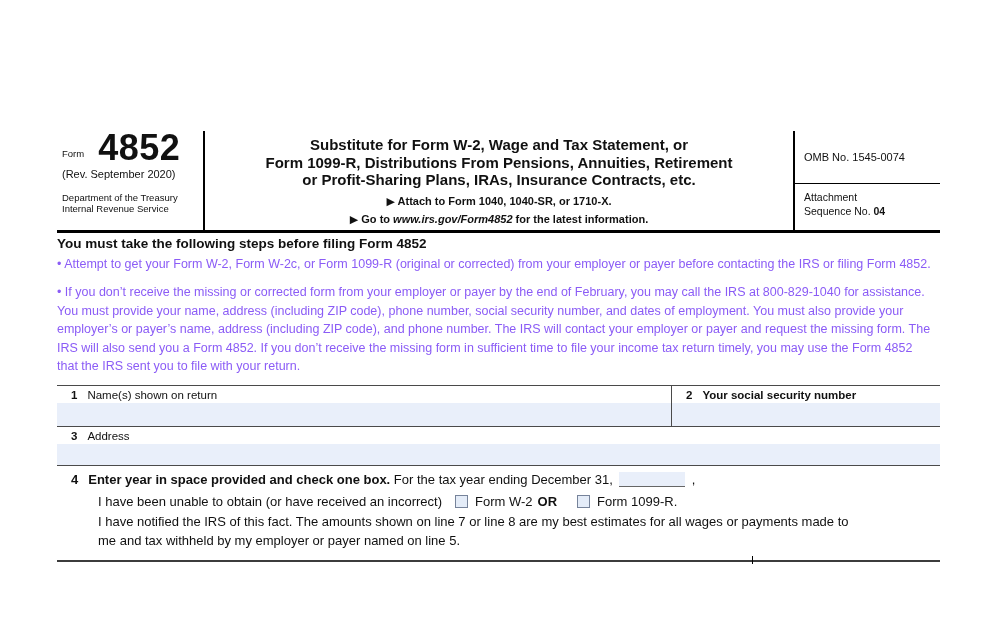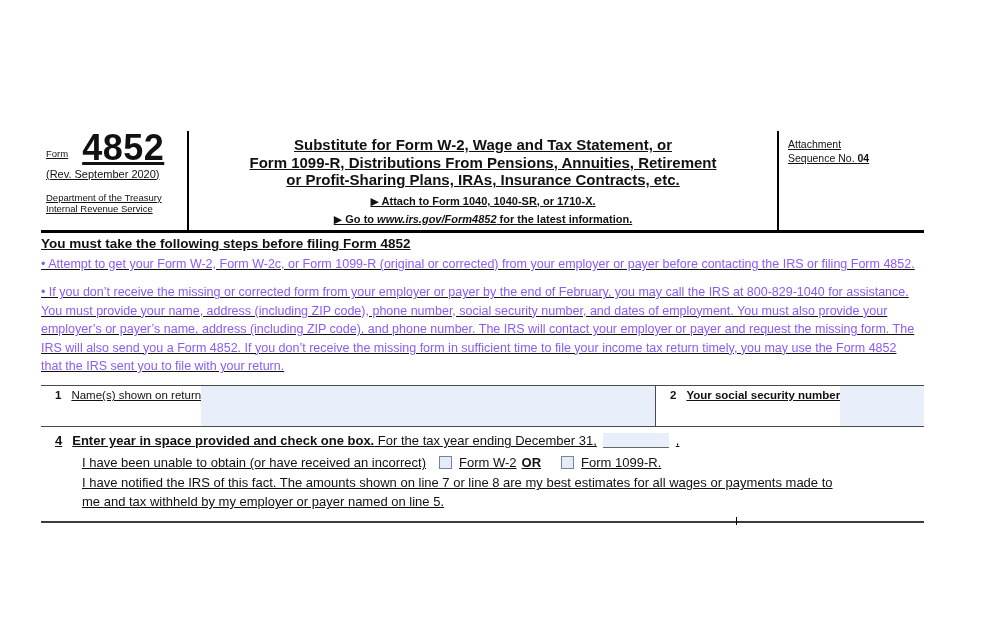--- a/index.html
+++ b/index.html
@@ -2,21 +2,21 @@
 <html><head>
 <meta charset="utf-8">
 <style>
   * { margin:0; padding:0; box-sizing:border-box; }
   html,body { background:#fff; }
   .page {
     position:relative; width:1000px; height:628px; background:#ffffff;
     font-family:"Liberation Sans","DejaVu Sans",sans-serif; color:#111;
     overflow:hidden;
   }
-  .sheet { position:absolute; left:41px; top:131px; width:883px;text-decoration:underline; }
+  .sheet { position:absolute; left:57px; top:131px; width:883px; }
 
   
   .hdr { display:flex; border-bottom:3px solid #000; height:102px; }
   .hdr-left { width:146px; padding:2px 4px 0 5px; }
   .form-line { display:flex; align-items:flex-end; }
   .form-word { font-size:9.5px; padding-bottom:5px; }
   .form-number { font-size:36px; font-weight:bold; line-height:0.85; margin-left:14px; letter-spacing:0.5px; }
   .rev { font-size:11px; margin-top:4px; }
   .dept { font-size:9.5px; line-height:1.2; margin-top:12px; }
 
@@ -31,21 +31,21 @@
   .attachment-box { padding:7px 0 0 9px; font-size:10.5px; line-height:1.3; }
 
   
   .steps { padding-top:2px; }
   .steps-heading { font-size:13.5px; font-weight:bold; margin:1px 0 4px; }
   .bullet { font-size:12.5px; line-height:18.4px; margin-bottom:10px; padding-right:4px; color:#8b5cf6; }
 
   
   .ftable { border-top:1px solid #4a4a4a; border-bottom:2px solid #3c3c3c; position:relative; }
   .row1 { display:flex; height:41px; border-bottom:1px solid #4a4a4a; }
-  .cell { display:flex; flex-direction:row; }
+  .cell { display:flex; flex-direction:column; }
   .cell-name { flex:1; border-right:1px solid #4a4a4a; }
   .cell-ssn { width:268px; }
   .flabel { font-size:11.5px; padding:3px 0 2px 14px; white-space:nowrap; }
   .flabel .num { font-weight:bold; display:inline-block; margin-right:10px; }
   .cell-ssn .flabel { font-weight:bold; }
   .finput { flex:1; background:#e9effa; }
   .row3 { display:flex; flex-direction:column; height:39px; border-bottom:1px solid #4a4a4a; }
 
   .row4 { padding:6px 0 9px; font-size:13px; }
   .l4a { padding-left:14px; }
@@ -89,20 +89,21 @@
         <div class="title-line">Substitute for Form W-2, Wage and Tax Statement, or</div>
         <div class="title-line">Form 1099-R, Distributions From Pensions, Annuities, Retirement</div>
         <div class="title-line">or Profit-Sharing Plans, IRAs, Insurance Contracts, etc.</div>
         <div class="attach-line">▶ Attach to Form 1040, 1040-SR, or 1710-X.</div>
         <div class="goto-line">
           <span>▶ Go to </span><span class="url">www.irs.gov/Form4852</span><span> for the latest information.</span>
         </div>
       </div>
 
       <div class="hdr-right">
+        <div class="omb-box">OMB No. 1545-0074</div>
         <div class="attachment-box">
           <div>Attachment</div>
           <div>
             <span>Sequence No. </span><b>04</b>
           </div>
         </div>
       </div>
     </div>
 
     <div class="steps">
@@ -121,20 +122,26 @@
           <div class="finput"></div>
         </div>
         <div class="cell cell-ssn">
           <div class="flabel">
             <span class="num">2</span><span>Your social security number</span>
           </div>
           <div class="finput"></div>
         </div>
       </div>
 
+      <div class="row3">
+        <div class="flabel">
+          <span class="num">3</span><span>Address</span>
+        </div>
+        <div class="finput"></div>
+      </div>
 
       <div class="row4">
         <div class="l4a">
           <span class="num">4</span><span class="boldlbl">Enter year in space provided and check one box.</span><span> For the tax year ending December 31,</span><span class="year-field"></span><span>,</span>
         </div>
         <div class="l4b">
           <span>I have been unable to obtain (or have received an incorrect)</span><span class="checkbox"></span><span>Form W-2</span><span class="orword">OR</span><span class="checkbox second"></span><span>Form 1099-R.</span>
         </div>
         <div class="l4c">I have notified the IRS of this fact. The amounts shown on line 7 or line 8 are my best estimates for all wages or payments made to me and tax withheld by my employer or payer named on line 5.</div>
       </div>

